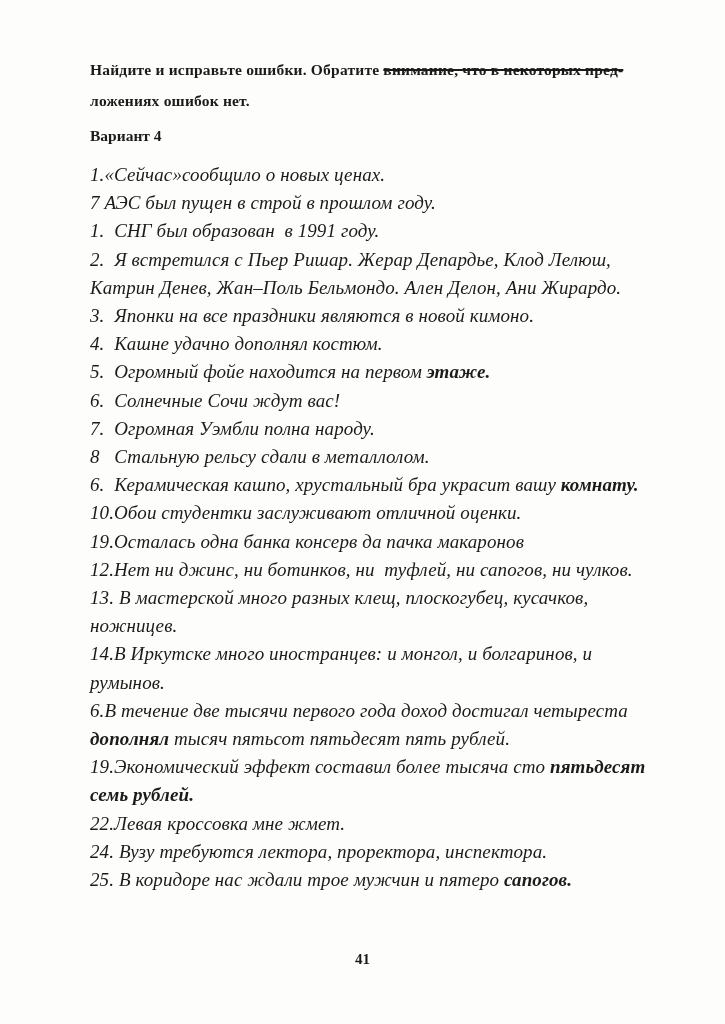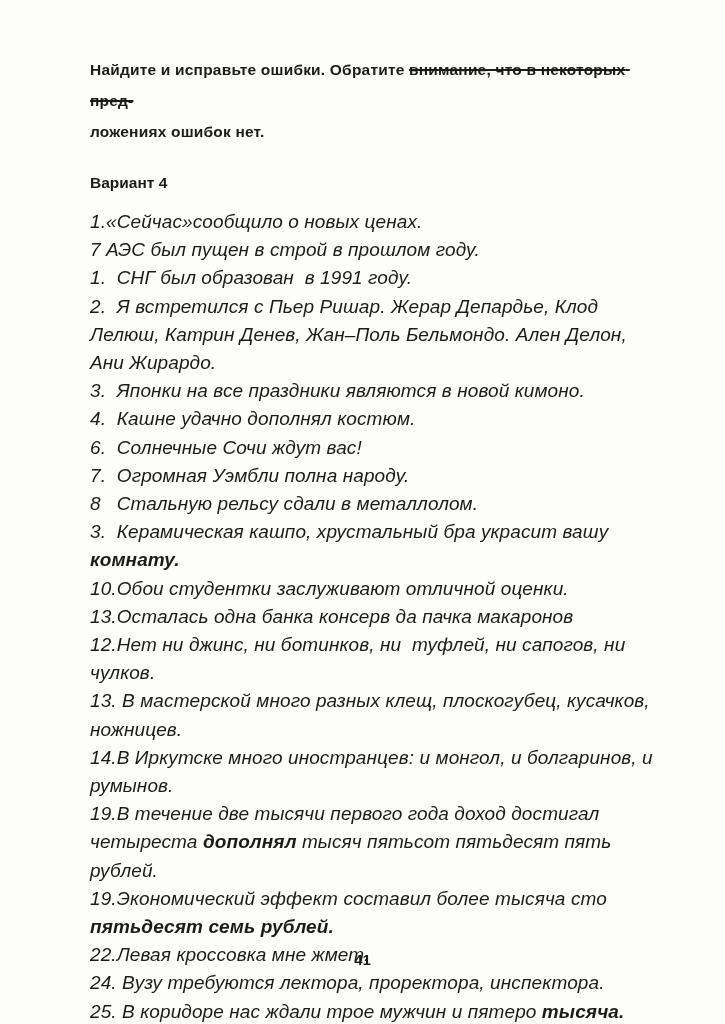--- a/index.html
+++ b/index.html
@@ -4,21 +4,21 @@
 <style>
   * { margin: 0; padding: 0; box-sizing: border-box; }
   html, body { width: 725px; height: 1024px; }
   body { background: #ffffff; }
 
   .page {
     position: relative;
     width: 725px;
     height: 1024px;
     background: #fdfdfb;
-    font-family: Liberation Sans, sans-serif;
+    font-family: Liberation Serif, serif;
     color: #1b1b1b;
     overflow: hidden;
   }
 
   .content {
     position: absolute;
     top: 54px;
     left: 90px;
     width: 568px;
   }
@@ -28,21 +28,21 @@
     font-size: 15.5px;
     line-height: 31px;
     letter-spacing: 0.2px;
     white-space: pre-wrap;
   }
 
   .variant {
     font-weight: 700;
     font-size: 15.5px;
     line-height: 31px;
-    margin-top: 20px;
+    margin-top: 4px;
     margin-bottom: 10px;
   }
 
   .list p.line {
     font-style: italic;
     font-size: 19px;
     line-height: 28.2px;
     white-space: pre-wrap;
     letter-spacing: 0.1px;
   }
@@ -74,32 +74,33 @@
 
     <p class="variant">Вариант 4</p>
 
     <div class="list">
         <p class="line"><span>1.«Сейчас»сообщило о новых ценах.</span></p>
         <p class="line"><span>7 АЭС был пущен в строй в прошлом году.</span></p>
         <p class="line"><span>1.  СНГ был образован  в 1991 году.</span></p>
         <p class="line"><span>2.  Я встретился с Пьер Ришар. Жерар Депардье, Клод Лелюш, Катрин Денев, Жан–Поль Бельмондо. Ален Делон, Ани Жирардо.</span></p>
         <p class="line"><span>3.  Японки на все праздники являются в новой кимоно.</span></p>
         <p class="line"><span>4.  Кашне удачно дополнял костюм.</span></p>
+        <p class="line"><span>5.  Огромный фойе находится на первом </span><span class="b">этаже.</span></p>
         <p class="line"><span>6.  Солнечные Сочи ждут вас!</span></p>
         <p class="line"><span>7.  Огромная Уэмбли полна народу.</span></p>
         <p class="line"><span>8   Стальную рельсу сдали в металлолом.</span></p>
-        <p class="line"><span>3.  Керамическая кашпо, хрустальный бра украсит вашу </span><span class="b">комнату.</span></p>
+        <p class="line"><span>6.  Керамическая кашпо, хрустальный бра украсит вашу </span><span class="b">комнату.</span></p>
         <p class="line"><span>10.Обои студентки заслуживают отличной оценки.</span></p>
-        <p class="line"><span>13.Осталась одна банка консерв да пачка макаронов</span></p>
+        <p class="line"><span>19.Осталась одна банка консерв да пачка макаронов</span></p>
         <p class="line"><span>12.Нет ни джинс, ни ботинков, ни  туфлей, ни сапогов, ни чулков.</span></p>
         <p class="line"><span>13. В мастерской много разных клещ, плоскогубец, кусачков, ножницев.</span></p>
         <p class="line"><span>14.В Иркутске много иностранцев: и монгол, и болгаринов, и румынов.</span></p>
-        <p class="line"><span>19.В течение две тысячи первого года доход достигал четыреста </span><span class="b">дополнял</span><span> тысяч пятьсот пятьдесят пять рублей.</span></p>
+        <p class="line"><span>6.В течение две тысячи первого года доход достигал четыреста </span><span class="b">дополнял</span><span> тысяч пятьсот пятьдесят пять рублей.</span></p>
         <p class="line"><span>19.Экономический эффект составил более тысяча сто </span><span class="b">пятьдесят семь рублей.</span></p>
         <p class="line"><span>22.Левая кроссовка мне жмет.</span></p>
         <p class="line"><span>24. Вузу требуются лектора, проректора, инспектора.</span></p>
-        <p class="line"><span>25. В коридоре нас ждали трое мужчин и пятеро </span><span class="b">тысяча.</span></p>
+        <p class="line"><span>25. В коридоре нас ждали трое мужчин и пятеро </span><span class="b">сапогов.</span></p>
       </div>
 
   </div>
 
   <div class="pageno">41</div>
 </div>
 
 </body></html>

